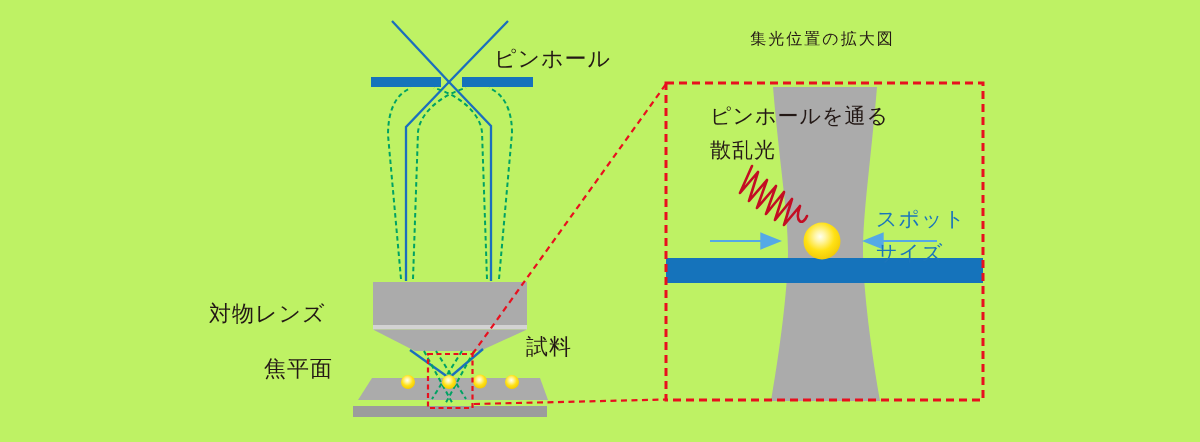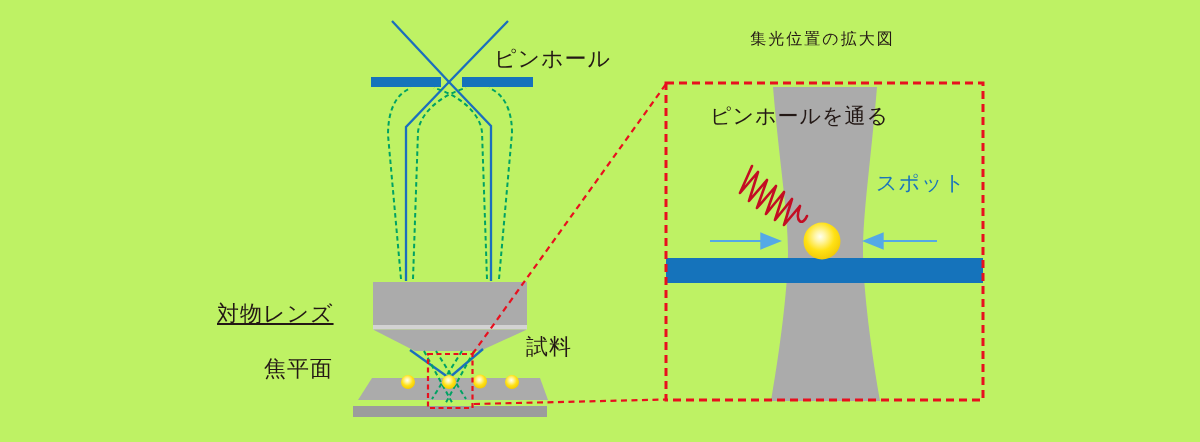--- a/index.html
+++ b/index.html
@@ -8,21 +8,21 @@
     font-family:"Liberation Sans","DejaVu Sans",sans-serif;
   }
   .figure svg{position:absolute;left:0;top:0;}
   .label{
     position:absolute;color:var(--text_black,#231815);
     font-weight:500;letter-spacing:1px;white-space:nowrap;
   }
   .lbl-22{font-size:22px;}
   .title{font-size:16px;text-align:center;letter-spacing:2px;}
   .twoline{font-size:21px;line-height:34px;}
-  .blue-text{color:var(--label_blue,#1B75BB);}
+  .blue-text{color:var(--label_blue,#1B75BB);margin-top:36px;}
 </style>
 </head>
 <body>
 
 <div class="figure">
 
   <svg width="1200" height="442" viewBox="0 0 1200 442">
     <defs>
       <radialGradient id="goldGrad" cx="45%" cy="38%" r="65%">
         <stop offset="0%" stop-color="#FFFFF0"></stop>
@@ -83,29 +83,31 @@
     <circle cx="822" cy="241" r="18.5" fill="url(#goldGrad)"></circle>
 
     <line x1="710" y1="241" x2="779" y2="241" style="stroke:var(--light_blue,#54A9E6)" stroke-width="2" marker-end="url(#arrowhead)"></line>
     <line x1="937" y1="241" x2="865" y2="241" style="stroke:var(--light_blue,#54A9E6)" stroke-width="2" marker-end="url(#arrowhead)"></line>
 
     <rect x="666" y="83" width="317" height="317" fill="none" style="stroke:var(--red,#E8101E)" stroke-width="3" stroke-dasharray="8,5"></rect>
   </svg>
 
   <div class="label lbl-22" style="left:494px;top:44px;">ピンホール</div>
 
-  <div class="label lbl-22" style="left:217px;top:299px;text-decoration:underline;">対物レンズ</div>
+  <div class="label lbl-22" style="left:209px;top:299px;">対物レンズ</div>
 
   <div class="label lbl-22" style="left:264px;top:354px;">焦平面</div>
 
   <div class="label lbl-22" style="left:526px;top:332px;">試料</div>
 
   <div class="label title" style="left:700px;top:29px;width:245px;">集光位置の拡大図</div>
 
   <div class="label twoline" style="left:680px;top:99px;margin-left:30px;">
     <div>ピンホールを通る</div>
+    <div>散乱光</div>
   </div>
 
   <div class="label twoline blue-text" style="left:876px;top:166px;">
     <div>スポット</div>
+    <div>サイズ</div>
   </div>
 
 </div>
 
 </body></html>

